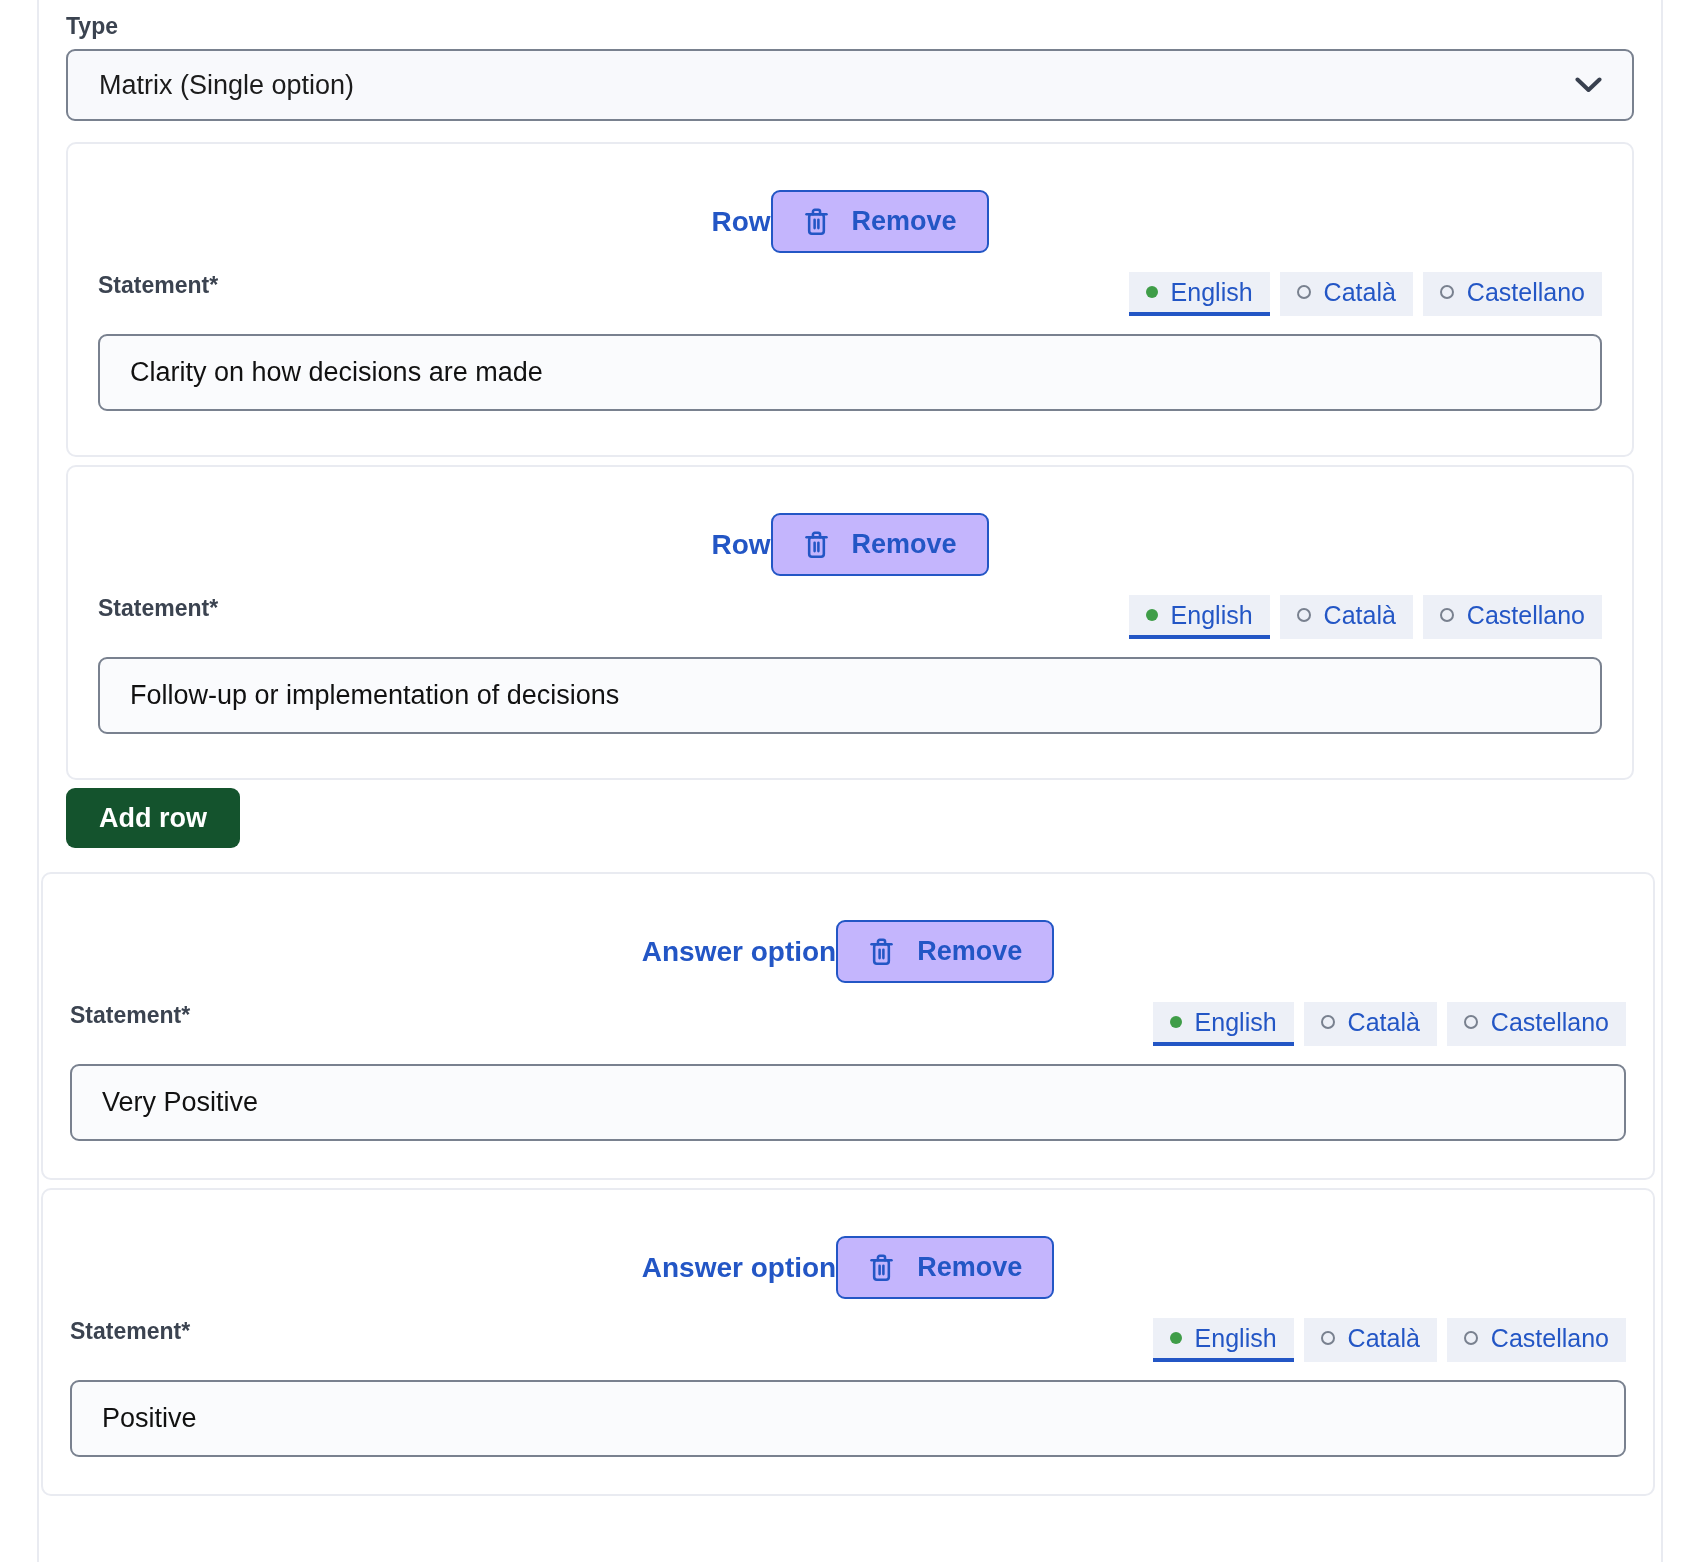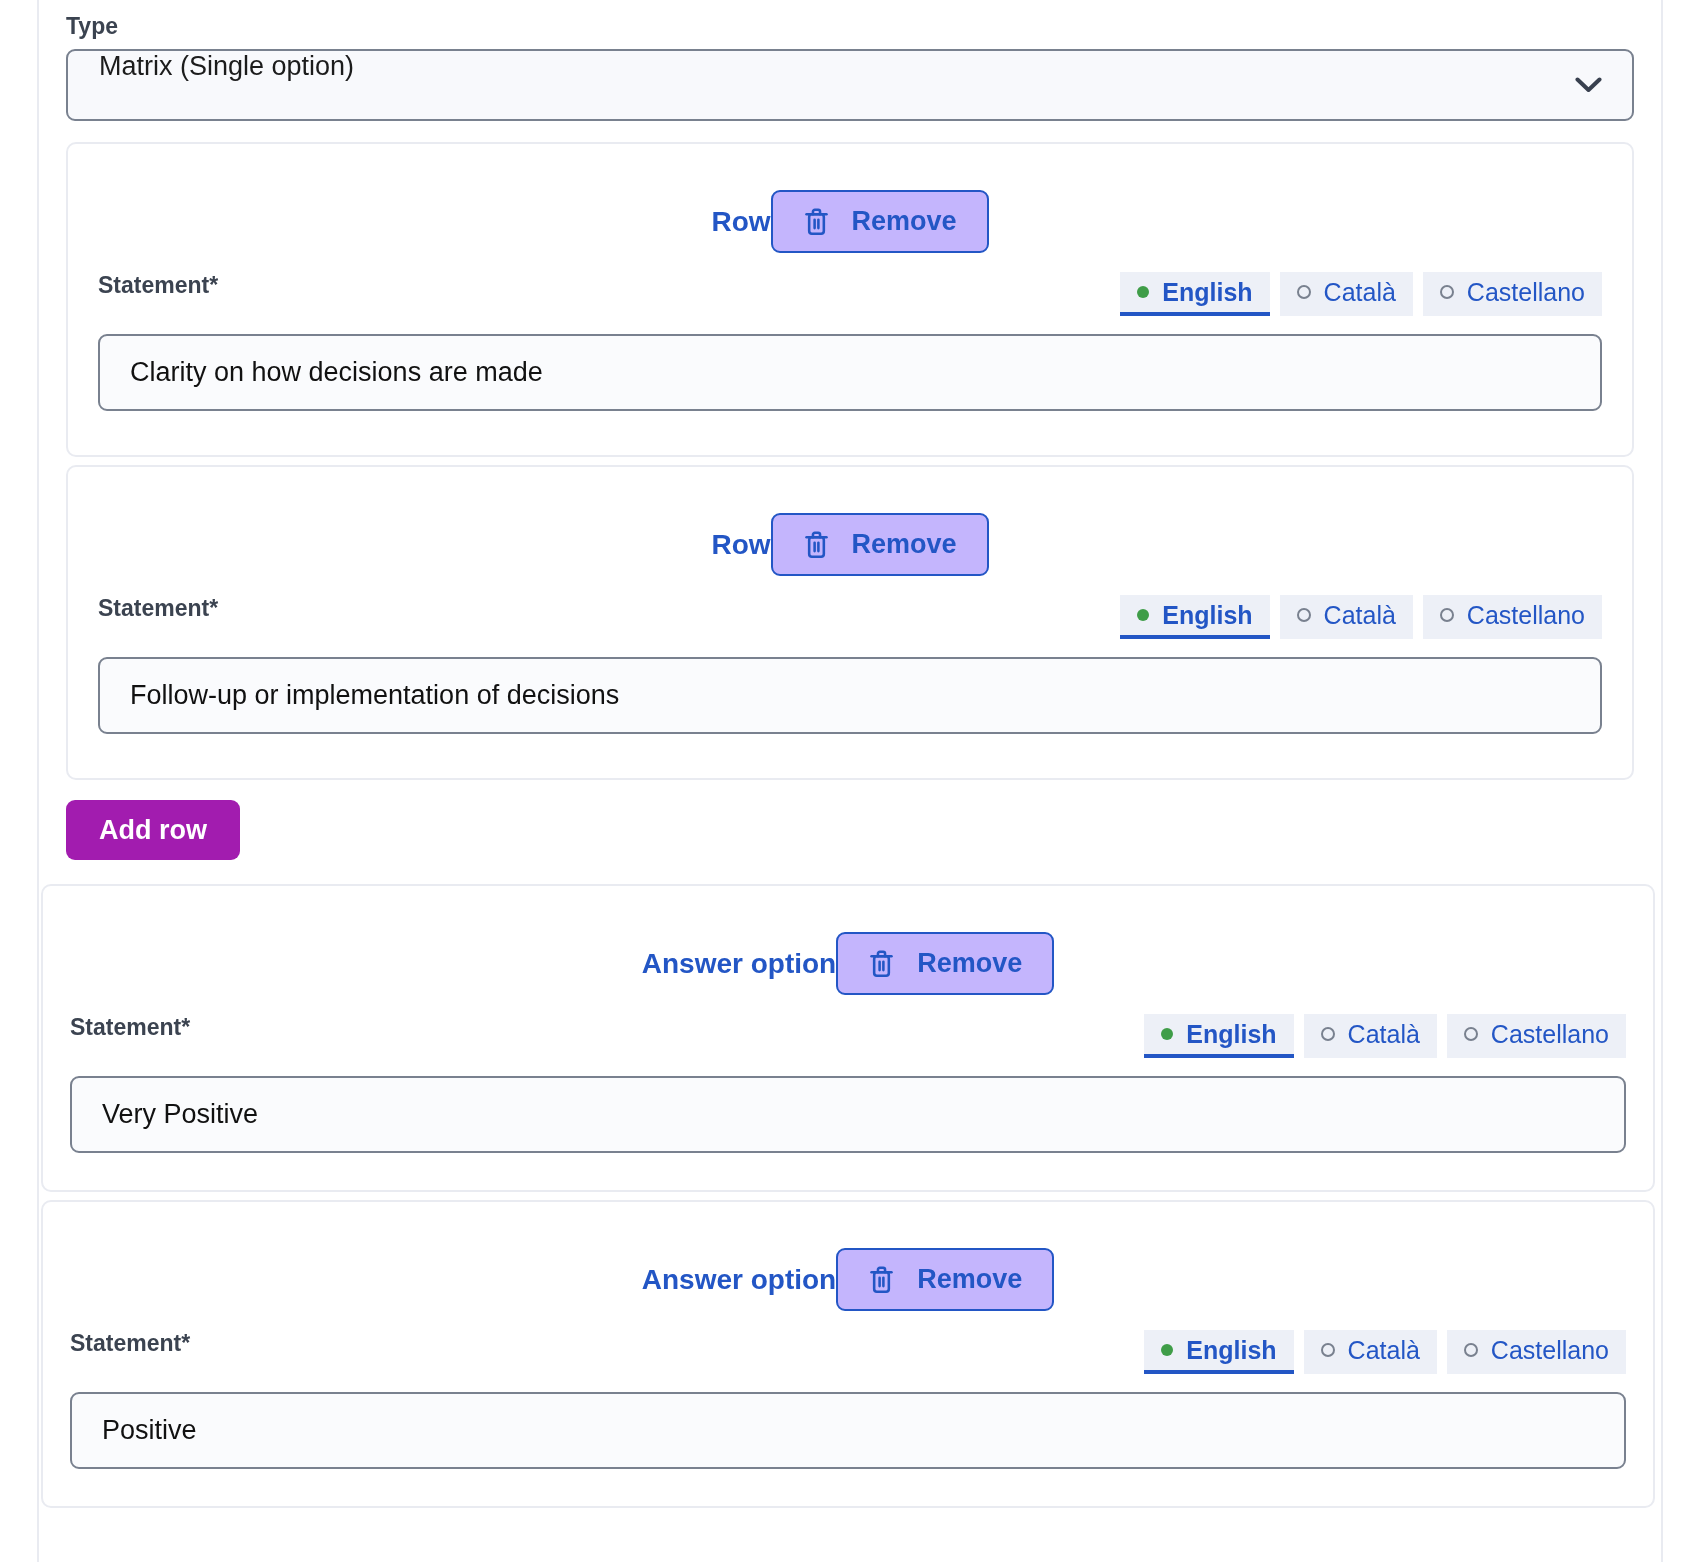--- a/index.html
+++ b/index.html
@@ -23,21 +23,21 @@
     display: block;
     font-size: 23px; font-weight: bold; color: #3b4350;
     margin-bottom: 9px;
   }
   .select {
     position: relative;
     height: 72px;
     border: 2px solid #79818f;
     border-radius: 9px;
     background: #f8f9fc;
-    display: flex; align-items: flex-start;
+    display: flex; align-items: center;
     padding-left: 31px;
     font-size: 27px; color: #1c1c1c;
     margin-bottom: 21px;
     cursor: pointer;
   }
   .select .chevron {
     position: absolute; right: 30px; top: 50%;
     margin-top: -8px;
   }
 
@@ -86,21 +86,21 @@
   .tabs { display: flex; gap: 10px; align-items: flex-end; }
   .tab {
     height: 44px; padding: 0 17px;
     background: #edf0f7;
     display: inline-flex; align-items: center; gap: 13px;
     font-size: 25px; color: #2356c5;
     border-bottom: 4px solid transparent;
     cursor: pointer;
     white-space: nowrap;
   }
-  .tab.active { font-weight: bold; border-bottom-color: #2356c5; }
+  .tab.active { font-weight: normal; border-bottom-color: #2356c5; }
   .dot {
     width: 12px; height: 12px; border-radius: 50%;
     background: #3f9d48; flex: 0 0 auto;
   }
   .ring {
     width: 14px; height: 14px; border-radius: 50%;
     border: 2.5px solid #79818f; background: transparent; flex: 0 0 auto;
   }
 
   .text-input {
@@ -123,22 +123,21 @@
   .checkbox {
     width: 27px; height: 27px;
     border: 3px solid #8a919e;
     border-radius: 5px;
     background: #fff; flex: 0 0 auto;
   }
 
   .add-row-btn {
     display: inline-block;
     height: 60px; padding: 0 33px;
-    margin-top: 12px;
-    background: #a21caf;
+    background: #14532d;
     border: none; border-radius: 9px;
     color: #fff; font-size: 27px; font-weight: bold;
     font-family: "Liberation Sans", sans-serif;
     cursor: pointer;
   }
 
   svg { display: block; }
 </style>
 </head>
 <body>

